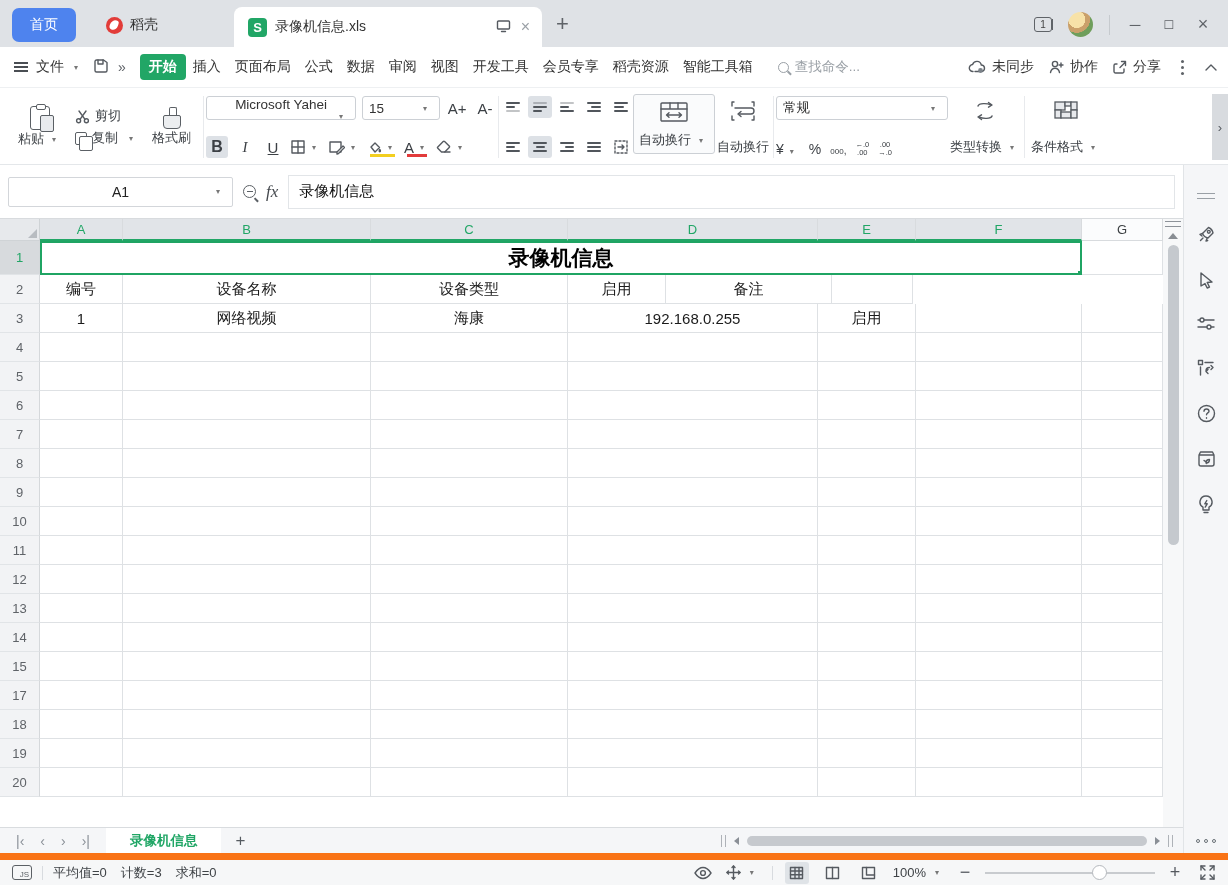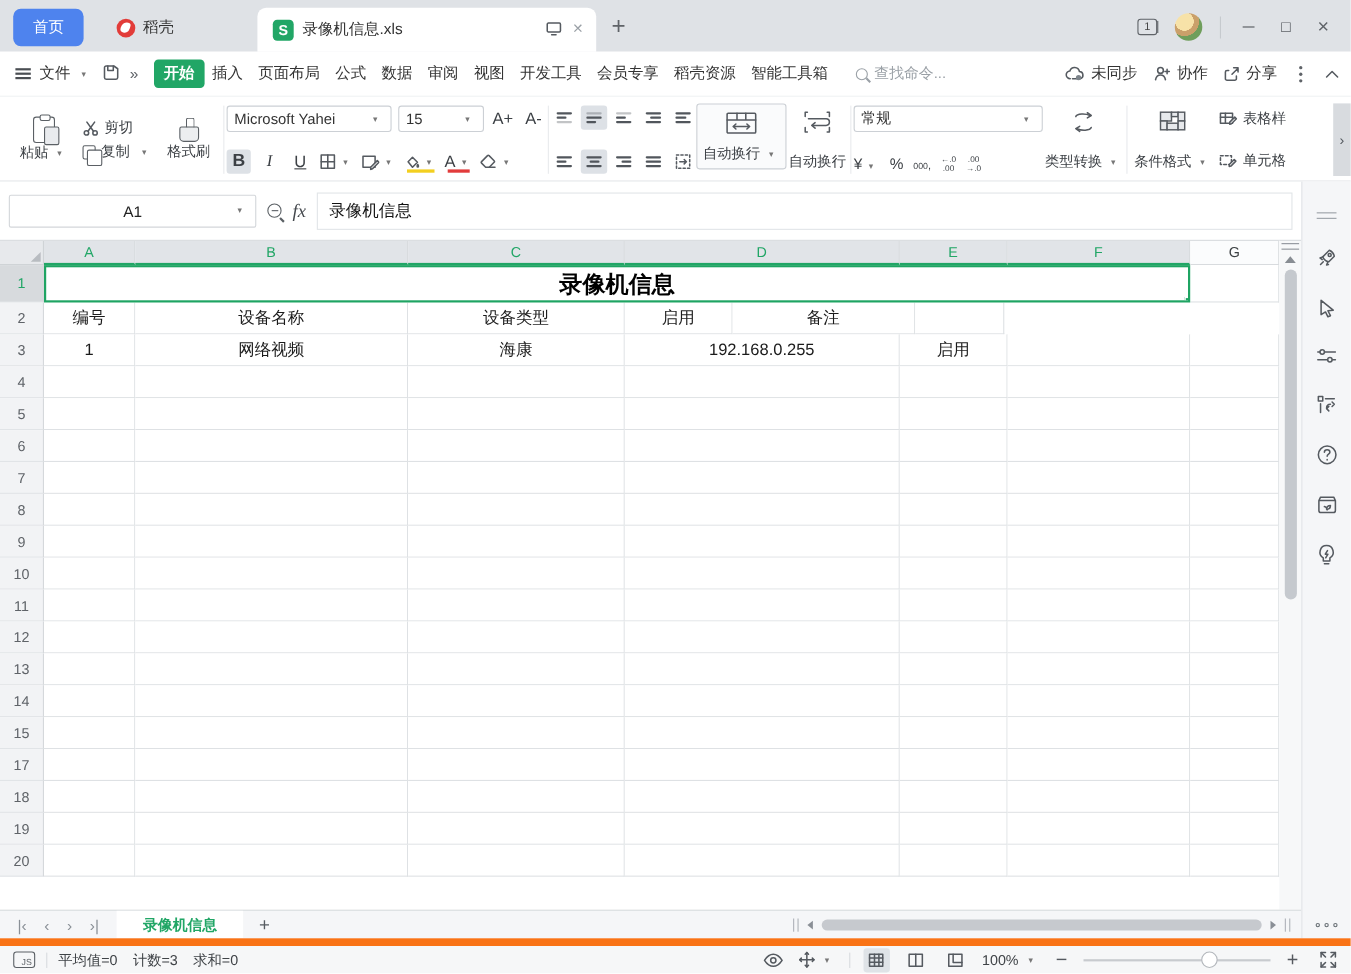--- a/index.html
+++ b/index.html
@@ -304,21 +304,21 @@
       <span class="brush"></span>
       <span class="lbl">
           <span>格式刷</span>
         </span>
     </div>
   </div>
   <div class="rsep"></div>
 
   <div class="font-col">
     <div class="frow">
-      <div class="select" style="width:150px;">
+      <div class="select" style="width:150px;flex-direction:column;">
         <span>Microsoft Yahei</span>
           <span class="carat">▾</span>
       </div>
       <div class="select" style="width:78px;">
         <span>15</span>
           <span class="carat">▾</span>
       </div>
       <span class="fmt-btn">A+</span>
       <span class="fmt-btn">A-</span>
     </div>
@@ -494,37 +494,20 @@
         <rect x="13" y="3" width="6" height="4"></rect>
         <rect x="19" y="3" width="6" height="8"></rect>
       <rect x="3" y="11" width="6" height="8"></rect>
         <rect x="9" y="13" width="10" height="6"></rect>
         <rect x="19" y="11" width="6" height="8"></rect>
     </svg>
     <span class="lbl">
         <span>条件格式</span>
         <span class="carat">▾</span>
       </span>
-  </div>
-  <div class="rb-stack" style="gap:8px;">
-    <div class="rb-small">
-      <svg class="oline" width="17" height="15" viewBox="0 0 17 15">
-          <rect x="1.5" y="2" width="11" height="9"></rect>
-          <path d="M1.5 5.5h11M6 2v9"></path>
-          <path d="M10 10 14.5 5.5 16 7l-4.5 4.5L10 12z" fill="#fff"></path>
-        </svg>
-      <span>表格样</span>
-    </div>
-    <div class="rb-small">
-      <svg class="oline" width="17" height="15" viewBox="0 0 17 15">
-          <rect x="1.5" y="2.5" width="10" height="8" stroke-dasharray="2.5 2"></rect>
-          <path d="M9.5 10.5 14 6l1.5 1.5L11 12l-1.5.3z" fill="#fff"></path>
-        </svg>
-      <span>单元格</span>
-    </div>
   </div>
   <div class="rb-scroll">›</div>
 </div>
 
 <div class="lower">
   <div class="lower-left">
 
     <div class="fxbar">
       <div class="namebox">
         <span>A1</span>

